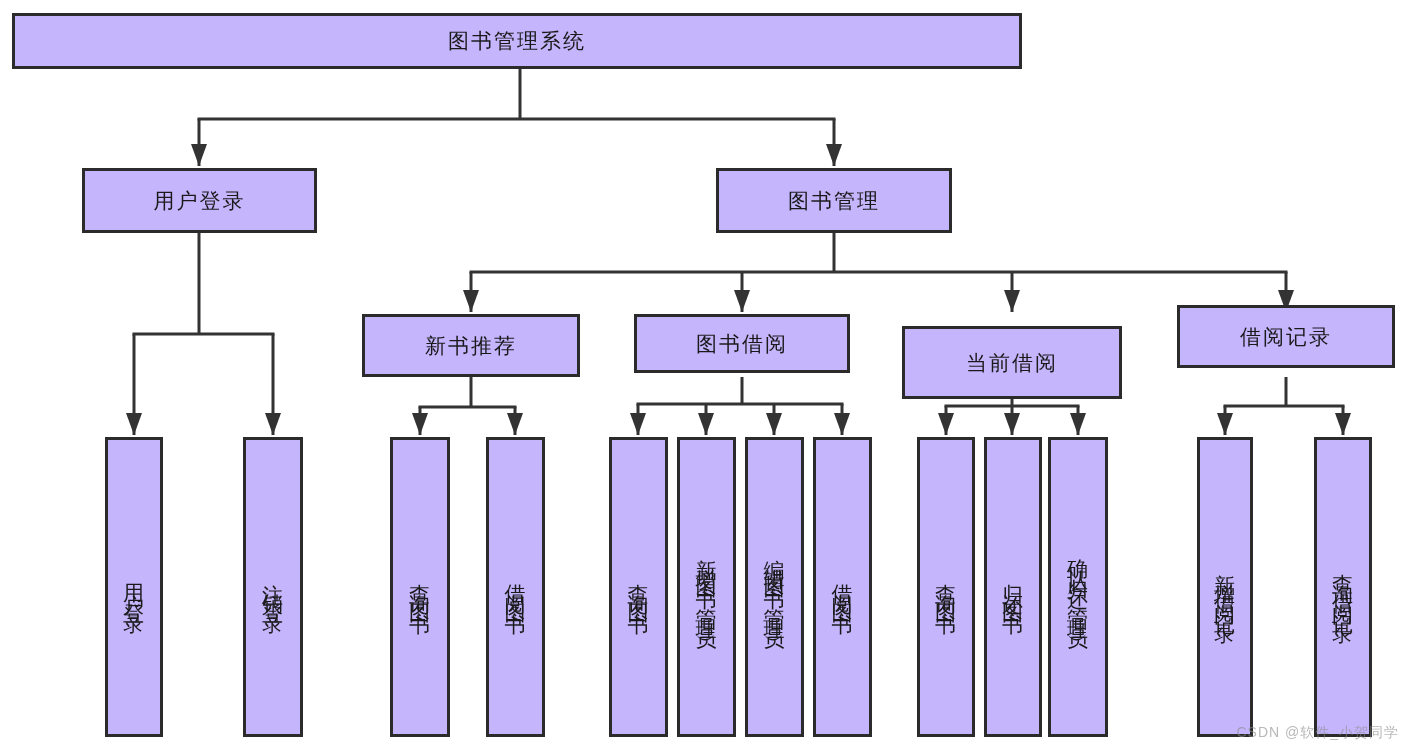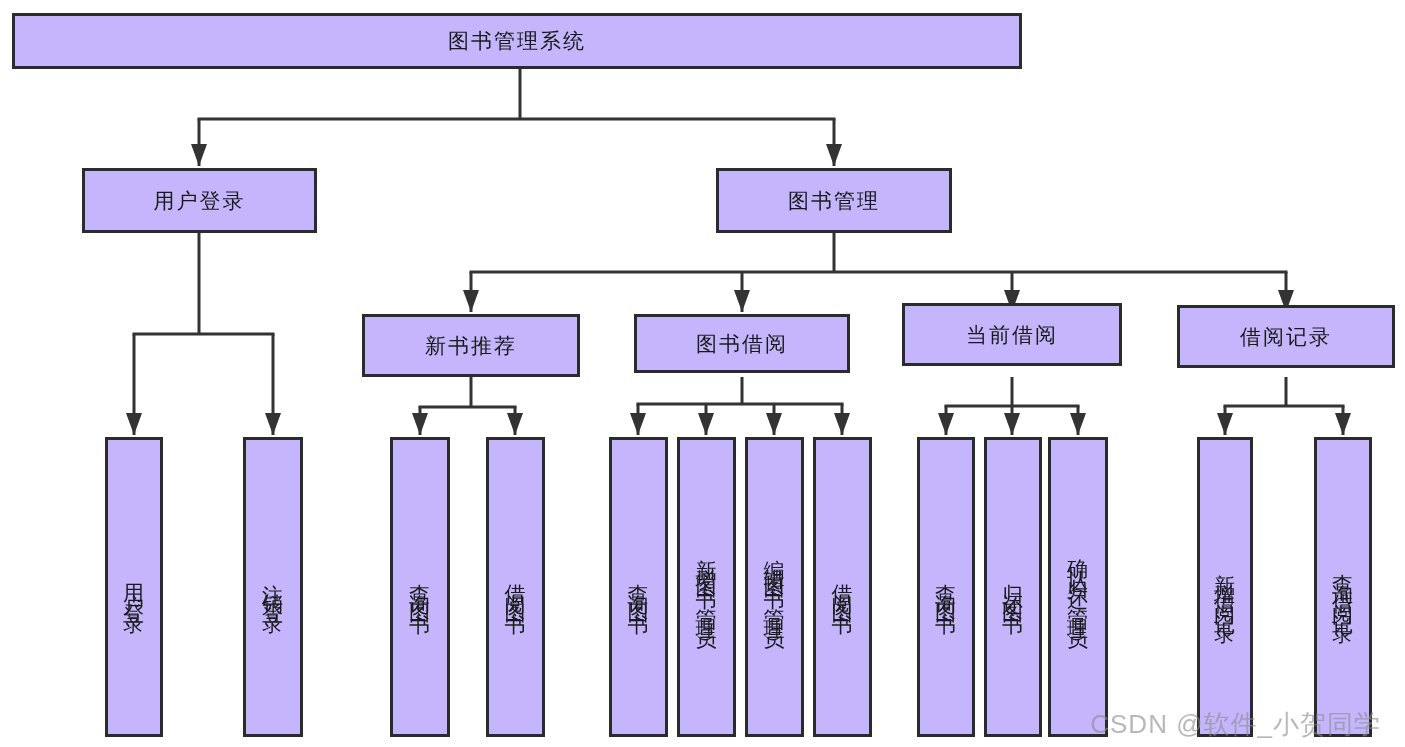--- a/index.html
+++ b/index.html
@@ -38,23 +38,23 @@
   }
   .box.v {
     writing-mode: vertical-rl;
     text-orientation: mixed;
     font-size: 21px;
     letter-spacing: 10px;
     line-height: 1;
   }
   #watermark {
     position: absolute;
-    right: 24px;
+    right: 6px;
     bottom: 5px;
-    font-size: 26px;
+    font-size: 14px;
     color: rgba(140, 140, 140, 0.62);
     letter-spacing: 1px;
     z-index: 3;
     white-space: nowrap;
     text-align: center;
   }
 </style>
 </head>
 <body>
 
@@ -115,21 +115,21 @@
     </g>
   </svg>
 
   <div class="box root" style="left:12px; top:13px; width:1010px; height:56px">图书管理系统</div>
 
   <div class="box h" style="left:82px; top:168px; width:235px; height:65px">用户登录</div>
   <div class="box h" style="left:716px; top:168px; width:236px; height:65px">图书管理</div>
 
   <div class="box h" style="left:362px; top:314px; width:218px; height:63px">新书推荐</div>
   <div class="box h" style="left:634px; top:314px; width:216px; height:59px">图书借阅</div>
-  <div class="box h" style="left:902px; top:303px; width:220px; height:63px">当前借阅</div>
+  <div class="box h" style="left:902px; top:326px; width:220px; height:73px">当前借阅</div>
   <div class="box h" style="left:1177px; top:305px; width:218px; height:63px">借阅记录</div>
 
   <div class="box v" style="left:105px; top:437px; width:58px; height:300px">用户登录</div>
   <div class="box v" style="left:243px; top:437px; width:60px; height:300px">注销登录</div>
 
   <div class="box v" style="left:390px; top:437px; width:60px; height:300px">查询图书</div>
   <div class="box v" style="left:486px; top:437px; width:59px; height:300px">借阅图书</div>
 
   <div class="box v" style="left:609px; top:437px; width:59px; height:300px">查询图书</div>
   <div class="box v" style="left:677px; top:437px; width:59px; height:300px">新增图书（管理员）</div>

